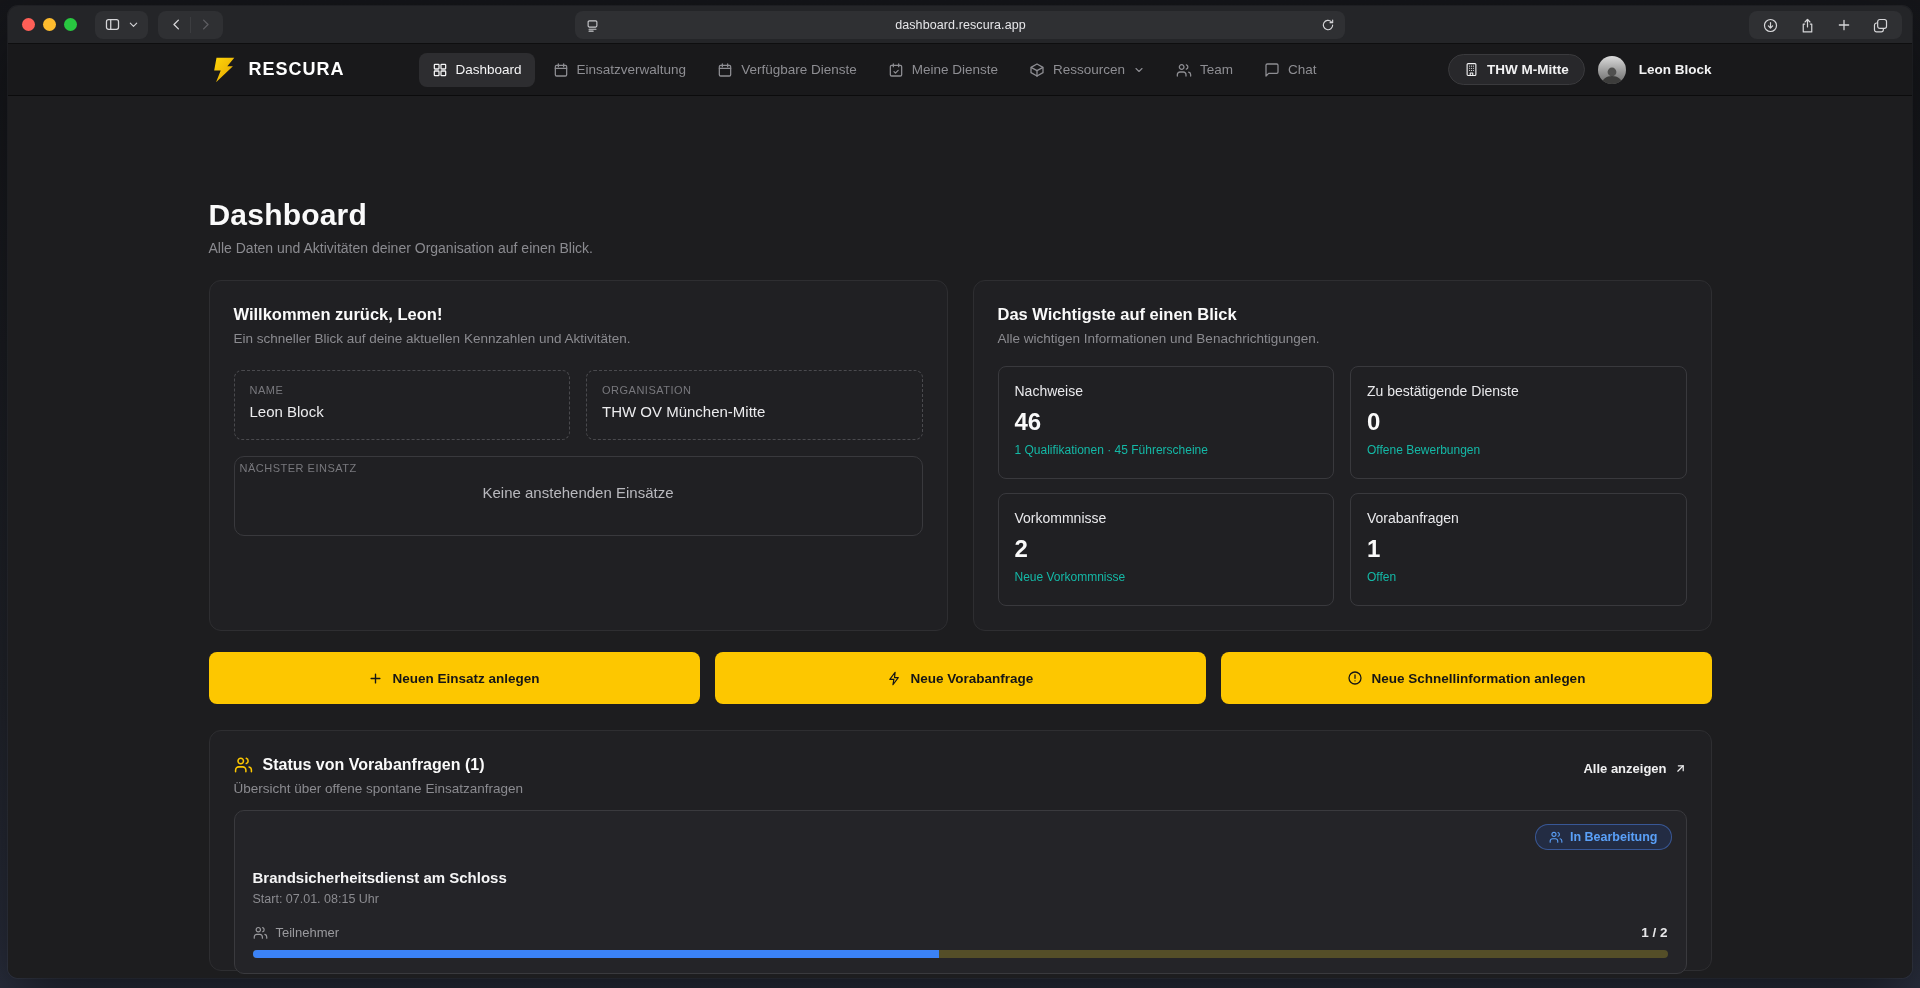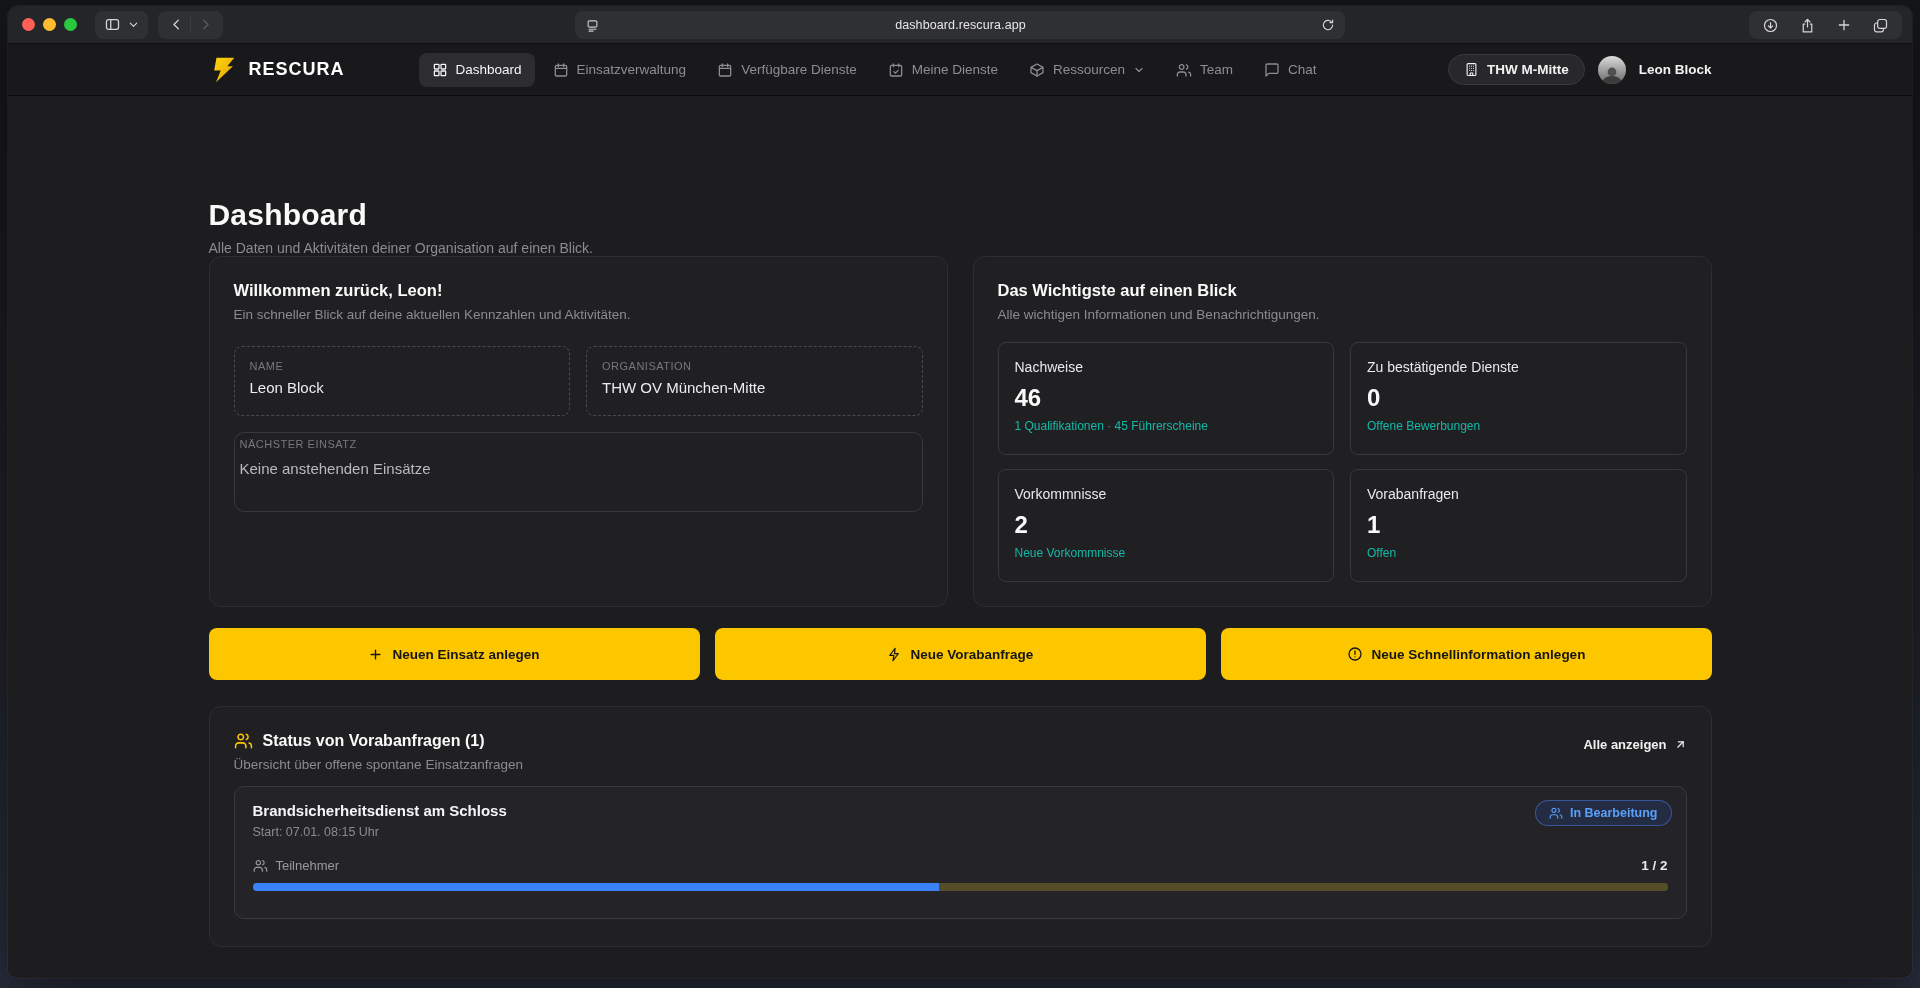--- a/index.html
+++ b/index.html
@@ -64,30 +64,30 @@
     width:28px; height:28px; border-radius:50%; overflow:hidden;
     background:linear-gradient(180deg,#dcdcdc 0%,#9a9a9a 55%,#6a6a6a 100%);
     display:flex; align-items:flex-end; justify-content:center; flex:0 0 auto;
   }
   .user-name { font-size:13.5px; font-weight:700; color:#f2f2f3; }
   
   .page { flex:1; background:#1d1d1f; overflow:hidden; }
   .container { width:1503px; margin:0 auto; padding-top:102px; }
   .page-title { font-size:30px; font-weight:800; color:#fafafa; letter-spacing:.2px; }
   .page-subtitle { font-size:14px; color:#8b8b90; margin-top:8px; }
-  .cards-row { display:grid; grid-template-columns:1fr 1fr; gap:25px; align-items:stretch; }
+  .cards-row { margin-top:24px; display:grid; grid-template-columns:1fr 1fr; gap:25px; align-items:stretch; }
   .card { background:#202023; border:1px solid #2e2e31; border-radius:12px; padding:24px; }
   .card-title { font-size:16.5px; font-weight:700; color:#fafafa; }
   .card-subtitle { font-size:13.5px; color:#8b8b90; margin-top:7px; }
   .fields-grid { margin-top:24px; display:grid; grid-template-columns:1fr 1fr; gap:16px; }
   .field-dashed { border:1.5px dashed #4a4a4e; border-radius:8px; padding:13px 15px; min-height:70px; }
   .field-label { font-size:11px; letter-spacing:.5px; color:#78787d; }
   .field-value { font-size:15px; color:#ececee; margin-top:7px; }
   .field-solid { margin-top:16px; border:1px solid #39393d; border-radius:10px; padding:5px; min-height:80px; }
-  .field-solid .field-value { color:#b9b9be; margin-top:10px; }
+  .field-solid .field-value { color:#b9b9be; margin-top:10px;text-align:center; }
   .stats-grid { margin-top:20px; display:grid; grid-template-columns:1fr 1fr; gap:14px 16px; }
   .stat-box { border:1px solid #39393d; border-radius:8px; padding:16px; height:113px; }
   .stat-label { font-size:14px; font-weight:500; color:#e9e9ec; }
   .stat-value { font-size:24px; font-weight:800; color:#fafafa; margin-top:9px; }
   .stat-sub { font-size:12px; color:#14b8a6; margin-top:7px; }
   .actions-row { margin-top:21px; display:grid; grid-template-columns:1fr 1fr 1fr; gap:15px; }
   .action-btn {
     height:52px; border:none; border-radius:8px; background:var(--accent,#fdc700);
     color:#161616; font-size:13.5px; font-weight:700; font-family:inherit;
     display:flex; align-items:center; justify-content:center; gap:9px; cursor:pointer;
@@ -97,21 +97,21 @@
   .section-title-row { display:flex; align-items:center; gap:10px; }
   .section-title { font-size:16px; font-weight:700; color:#fafafa; }
   .see-all {
     display:flex; align-items:center; gap:7px; background:none; border:none;
     color:#f0f0f1; font-size:13px; font-weight:600; font-family:inherit; cursor:pointer; margin-top:6px;
   }
   .list-item {
     margin-top:14px; background:#242428; border:1px solid #3a3a3e; border-radius:10px;
     padding:15px 18px; position:relative; min-height:133px;
   }
-  .item-title { font-size:15px; font-weight:700; color:#f5f5f6; }
+  .item-title { font-size:15px; font-weight:700; color:#f5f5f6;margin-top:43px; }
   .item-start { font-size:12.5px; color:#8b8b90; margin-top:6px; }
   .status-badge {
     position:absolute; right:14px; top:13px;
     display:flex; align-items:center; gap:7px; padding:5px 13px; border-radius:999px;
     background:rgba(37,99,235,.14); border:1px solid rgba(82,140,250,.45);
     color:#5aa0f8; font-size:12.5px; font-weight:600; font-family:inherit; cursor:pointer;
   }
   .part-row { margin-top:19px; display:flex; align-items:center; justify-content:space-between; }
   .part-left { display:flex; align-items:center; gap:8px; color:#9a9a9e; font-size:13px; }
   .part-count { font-size:13.5px; font-weight:600; color:#e8e8ea; }

